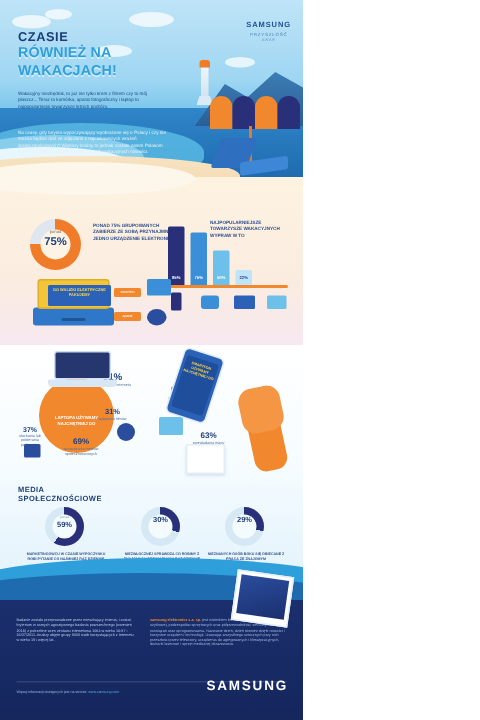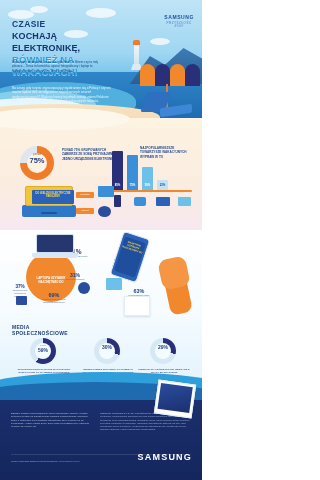--- a/index.html
+++ b/index.html
@@ -217,21 +217,20 @@
     <div class="umb-pole"></div>
 
     <div class="lounger">
       <div class="lg-back"></div>
       <div class="lg-seat"></div>
     </div>
   </div>
 
   <div class="h-title">
     <div class="h-l1">CZASIE</div>
-    <div class="h-l2">KOCHAJĄ ELEKTRONIKĘ,</div>
     <div class="h-l3">RÓWNIEŻ NA WAKACJACH!</div>
   </div>
   <div class="h-p1">Wakacyjny niezbędnik, to już nie tylko krem z filtrem czy to mój płaszcz... Teraz to komórka, aparat fotograficzny i laptop to najpopularniejsi towarzysze letnich podróży.</div>
   <div class="h-p2">Na czasy, gdy turysta wypoczywający wyobrażone się o Polacy i czy nie można będzie dziś ze zdjęciami z najciekawszych wrażeń społecznościowych? Większy krwiny to jednak zostało zatem Polakom pokazać, aktywny elektroniczny naszych wakacyjnych nowości.</div>
 
   <div class="samsung-top">
     <div class="st-1">SAMSUNG</div>
     <div class="st-2">PRZYSZŁOŚĆ</div>
     <div class="st-3">AWAR</div>
   </div>

